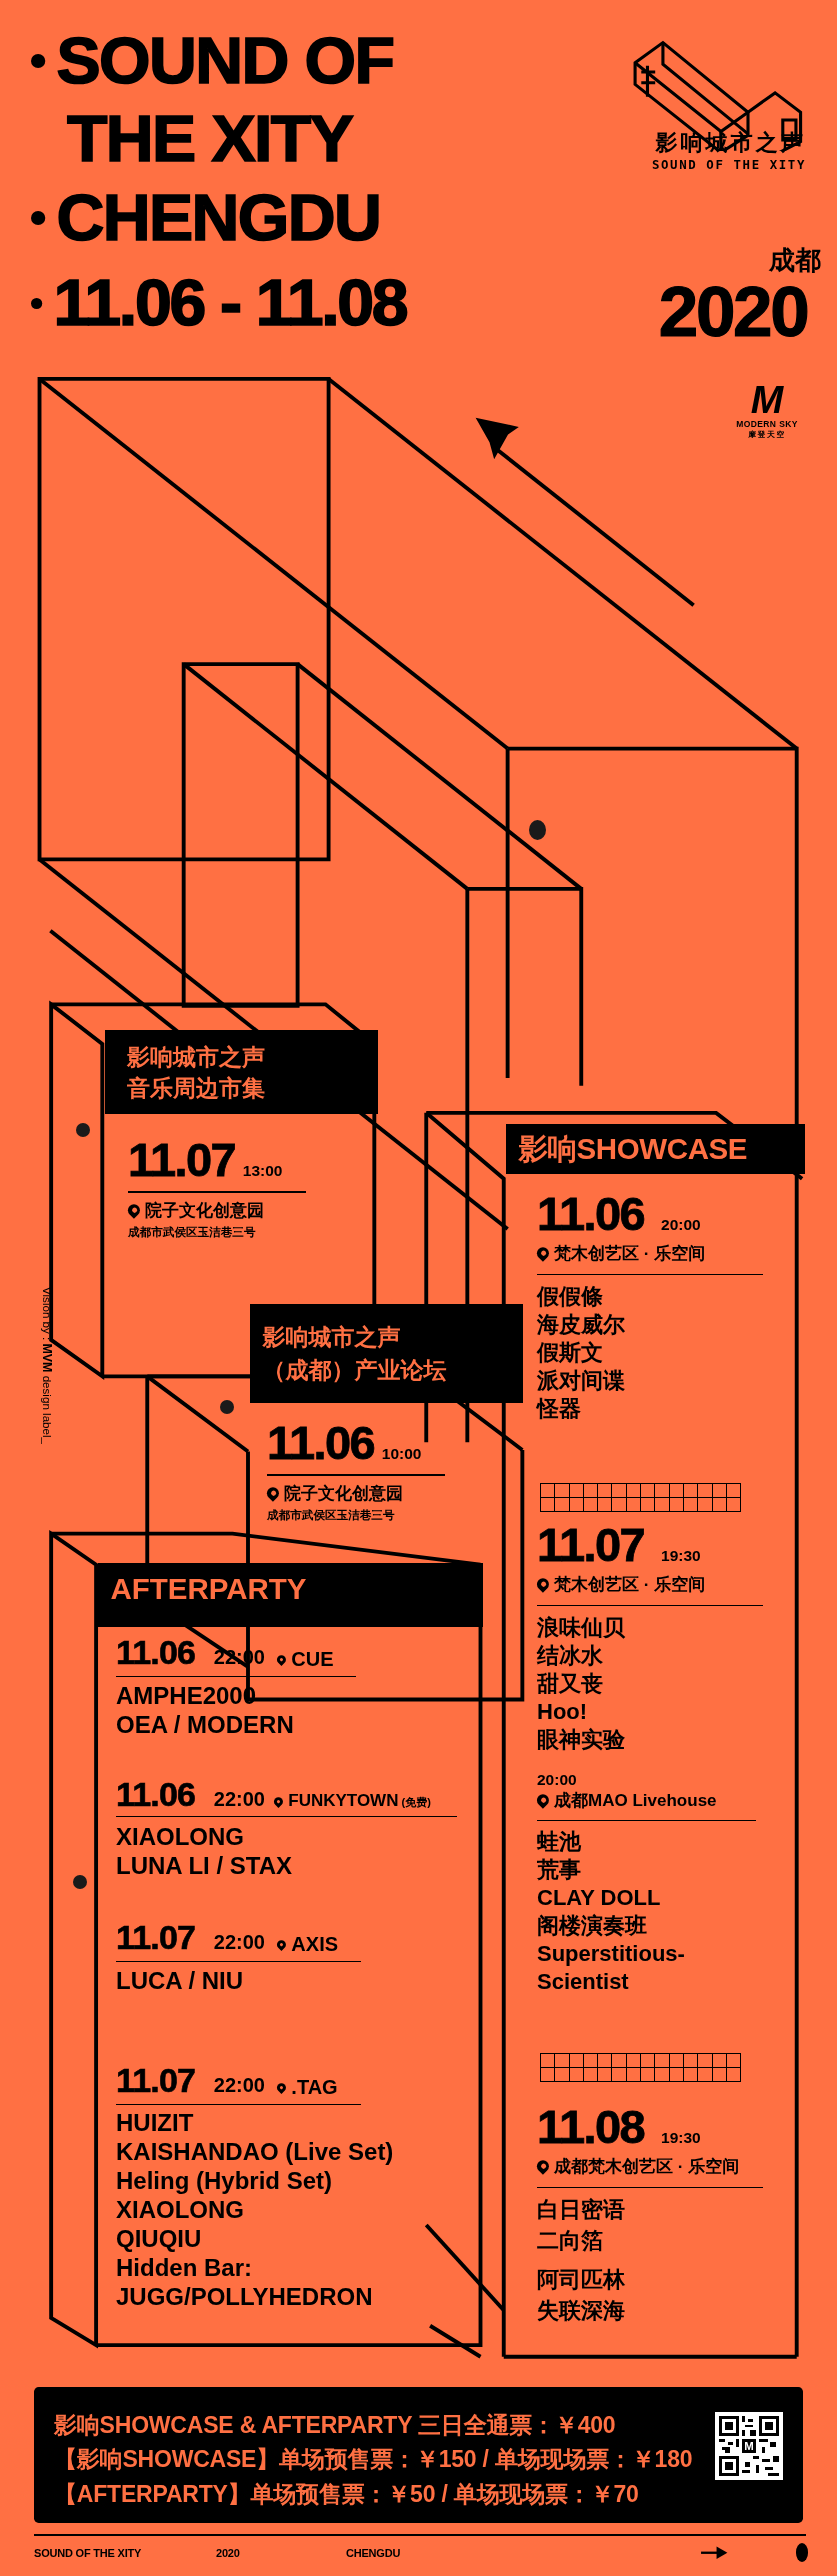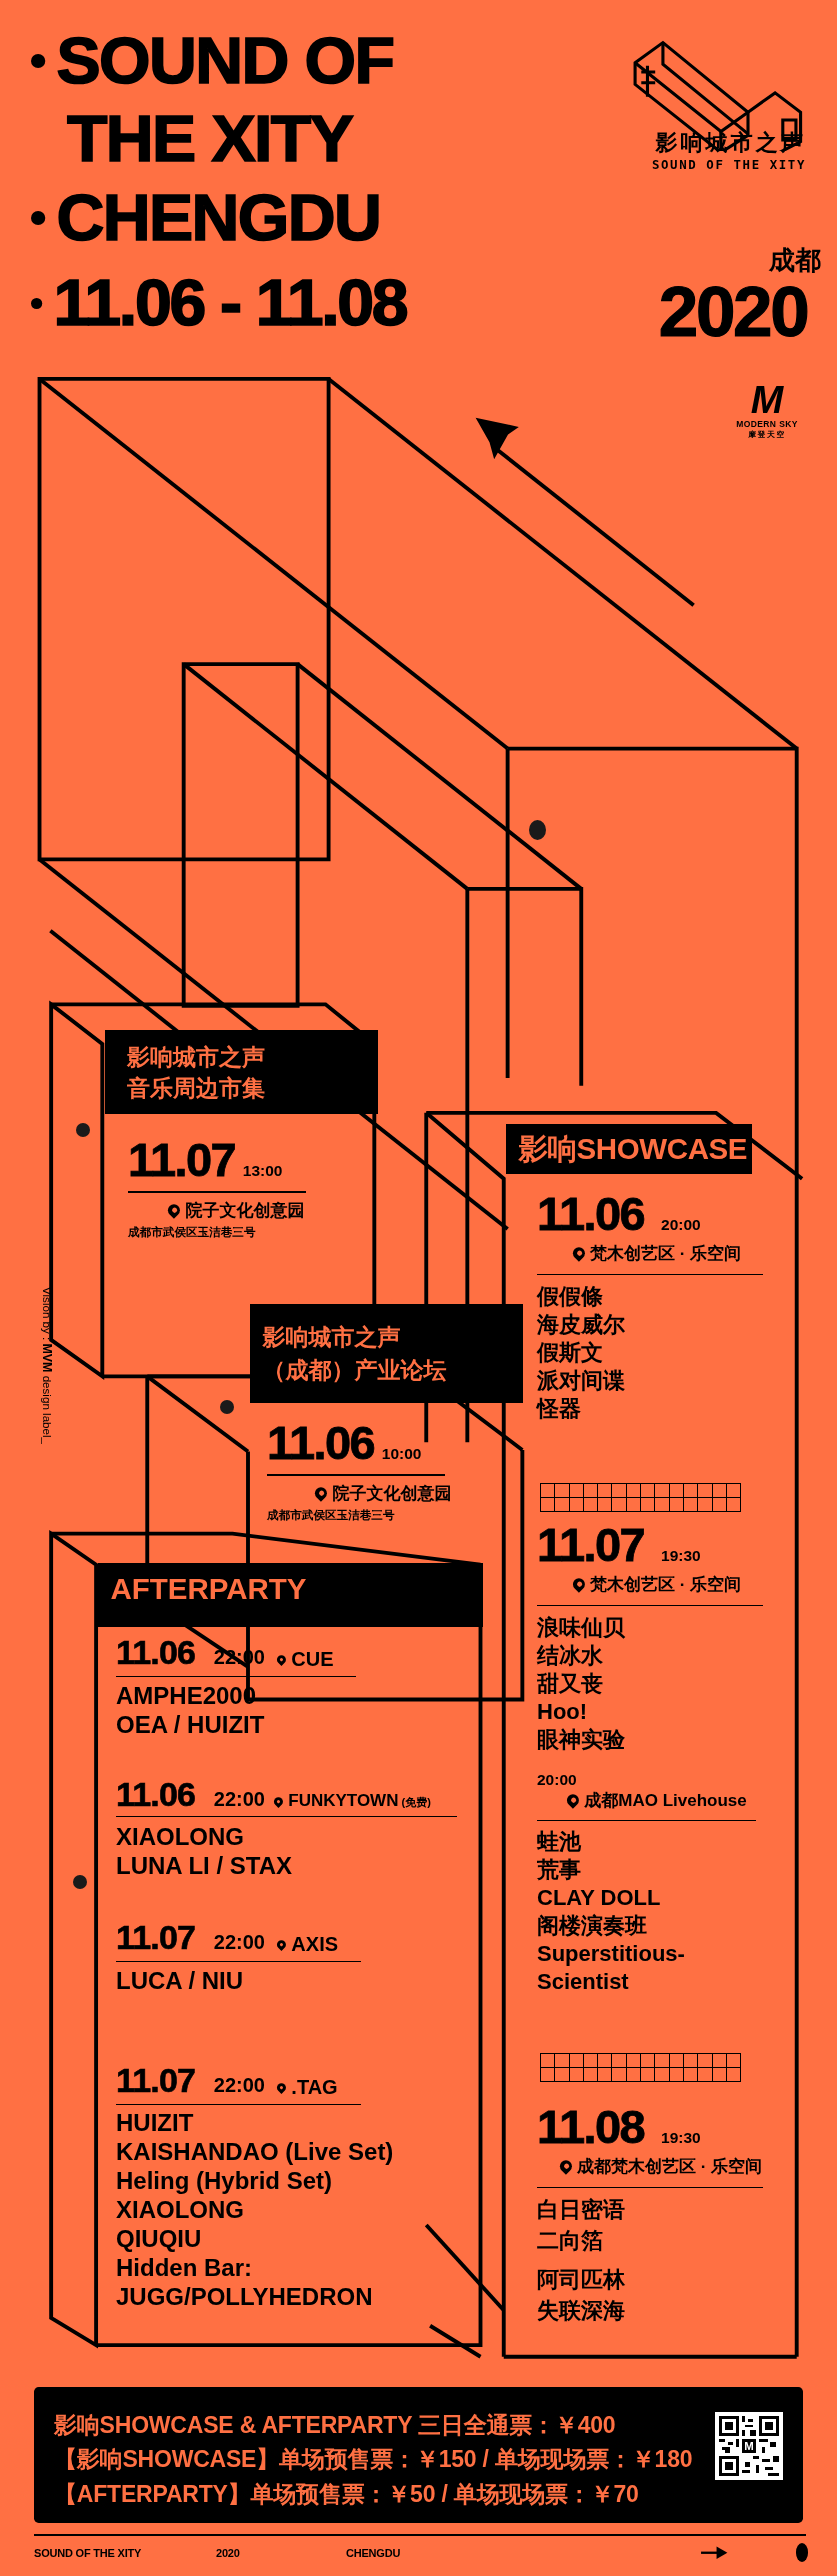--- a/index.html
+++ b/index.html
@@ -41,21 +41,21 @@
 
   
   .box-head {
     position: absolute; background: #000; color: #FF7043;
     font-weight: 900;
   }
   .box-body { position: absolute; }
 
   .big-date { font-size: 47px; font-weight: 900; letter-spacing: -1.6px; line-height: 1; -webkit-text-stroke: 0.8px #000; }
   .small-time { font-size: 15.5px; font-weight: 700; margin-left: 7.8px; }
-  .venue { font-size: 17px; font-weight: 900; display: flex; align-items: center; gap: 4.7px; justify-content: center; }
+  .venue { font-size: 17px; font-weight: 900; display: flex; align-items: center; gap: 4.7px; }
   .addr { font-size: 11.6px; font-weight: 900; margin-top: 3.1px; }
   .rule { border-top: 2.3px solid #000; }
 
   .pin {
     display: inline-block; width: 12.4px; height: 12.4px; border-radius: 50% 50% 50% 0;
     background: #000; transform: rotate(-45deg); position: relative; flex: 0 0 auto;
   }
   .pin::after {
     content: ""; position: absolute; width: 4.7px; height: 4.7px; background: #FF7043;
     border-radius: 50%; left: 3.9px; top: 3.9px;
@@ -220,21 +220,21 @@
     <span class="small-time">10:00</span>
   </div>
   <div class="rule" style="margin:7.8px 0 6.2px;width:178px;"></div>
   <div class="venue">
       <span class="pin"></span>
       <span>院子文化创意园</span>
     </div>
   <div class="addr">成都市武侯区玉洁巷三号</div>
 </div>
 
-<div class="box-head" style="left:506px;top:1124px;width:246px;height:50px;padding:6.2px 0 0 12.4px;font-size:29.5px;letter-spacing:-0.4px;">影响SHOWCASE</div>
+<div class="box-head" style="left:506px;top:1124px;width:299px;height:50px;padding:6.2px 0 0 12.4px;font-size:29.5px;letter-spacing:-0.4px;">影响SHOWCASE</div>
 
 <div class="box-body" style="left:537px;top:1190px;width:240px;">
   <div style="display:flex;align-items:baseline;">
     <span class="big-date">11.06</span>
     <span class="small-time" style="margin-left:17px;">20:00</span>
   </div>
   <div class="venue" style="margin-top:4.7px;font-size:17px;">
       <span class="pin"></span>
       <span>梵木创艺区 · 乐空间</span>
     </div>
@@ -360,21 +360,21 @@
   <div style="display:flex;align-items:baseline;">
     <span class="ap-date">11.06</span>
     <span class="ap-time">22:00</span>
     <span class="ap-venue">
         <span class="pin sm"></span>
         <span>CUE</span>
       </span>
   </div>
   <div class="rule" style="margin:4.7px 0 4.7px;width:240px;border-top-width:1.6px;"></div>
   <div class="ap-artist">AMPHE2000</div>
-  <div class="ap-artist">OEA / HUIZIT</div>
+  <div class="ap-artist">OEA / MODERN</div>
 </div>
 
 <div class="box-body" style="left:116px;top:1777px;width:357px;">
   <div style="display:flex;align-items:baseline;white-space:nowrap;">
     <span class="ap-date">11.06</span>
     <span class="ap-time">22:00</span>
     <span class="ap-venue small" style="margin-left:9.3px;">
         <span class="pin sm"></span>
         <span>FUNKYTOWN</span>
       </span>

